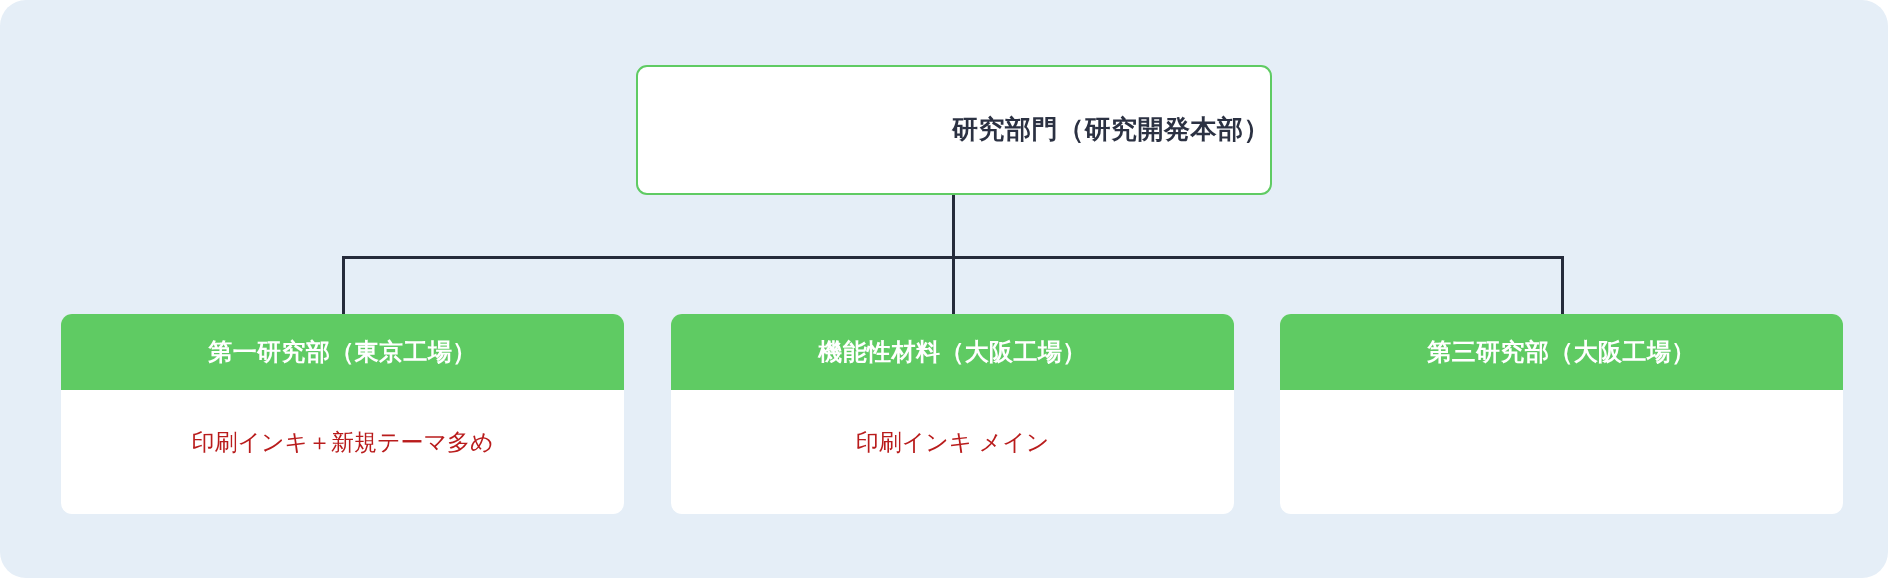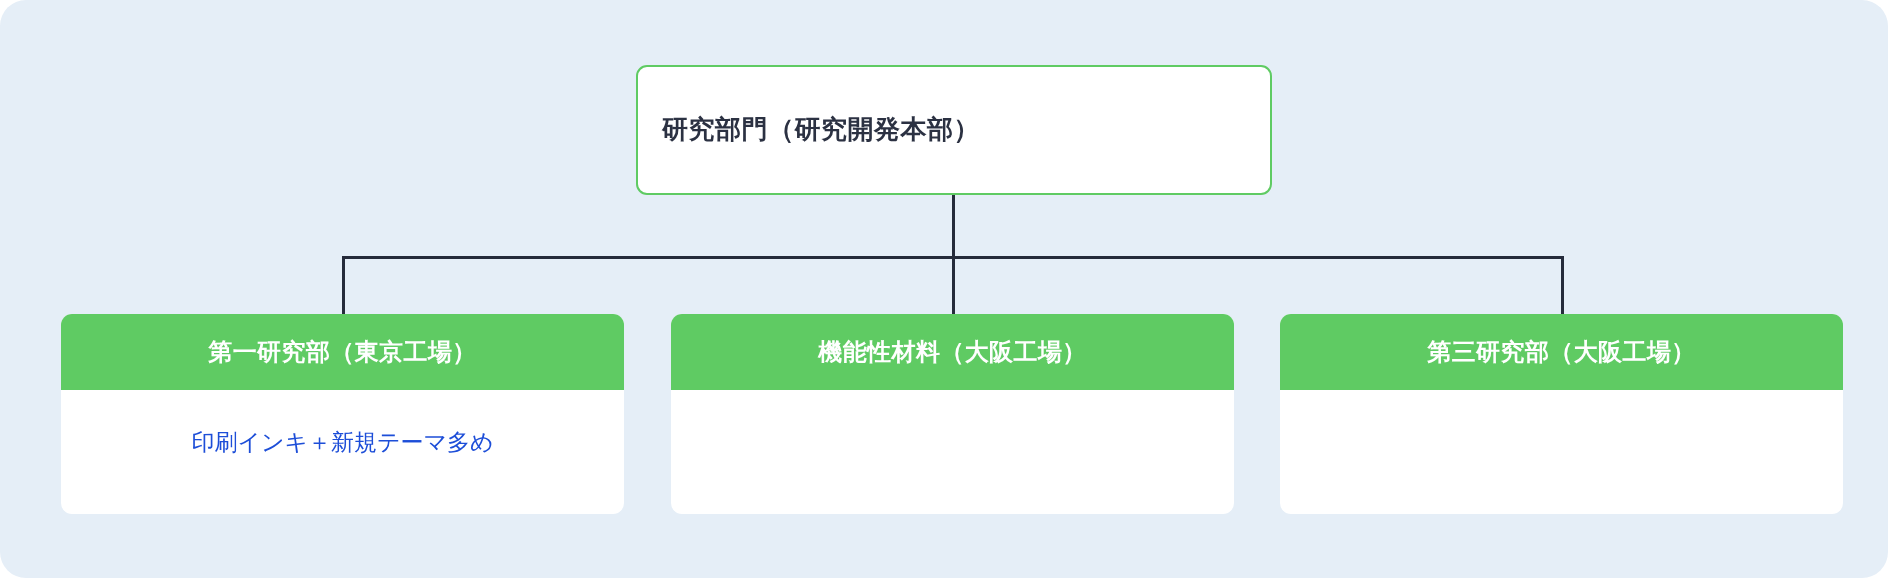--- a/index.html
+++ b/index.html
@@ -32,21 +32,21 @@
     left: 636px;
     top: 65px;
     width: 636px;
     height: 130px;
     box-sizing: border-box;
     background: #ffffff;
     border: 2px solid #5fcb63;
     border-radius: 11px;
     display: flex;
     align-items: center;
-    justify-content: flex-start;
+    justify-content: flex-end;
     text-align: center;
     padding-left: 24px;
   }
   .root-label {
     font-size: 26px;
     font-weight: 700;
     color: #2b3142;
     letter-spacing: 0.5px;
     line-height: 1.3;
   }
@@ -127,21 +127,21 @@
     display: flex;
     align-items: flex-start;
     justify-content: center;
     text-align: center;
     padding: 36px 16px 0 16px;
     box-sizing: border-box;
   }
   .card-body-label {
     font-size: 23px;
     font-weight: 400;
-    color: #1d4ed8;
+    color: #b91c1c;
     line-height: 1.4;
   }
 </style>
 </head>
 <body>
 
 <div id="org-chart">
 
   <div class="root-node">
     <span class="root-label">研究部門（研究開発本部）</span>
@@ -159,20 +159,23 @@
     </div>
     <div class="card-body">
       <span class="card-body-label">印刷インキ＋新規テーマ多め</span>
     </div>
   </div>
 
   <div class="child-card pos-2">
     <div class="card-header">
       <span class="card-header-label">機能性材料（大阪工場）</span>
     </div>
+    <div class="card-body">
+      <span class="card-body-label">印刷インキ メイン</span>
+    </div>
   </div>
 
   <div class="child-card pos-3">
     <div class="card-header">
       <span class="card-header-label">第三研究部（大阪工場）</span>
     </div>
   </div>
 
 </div>
 

